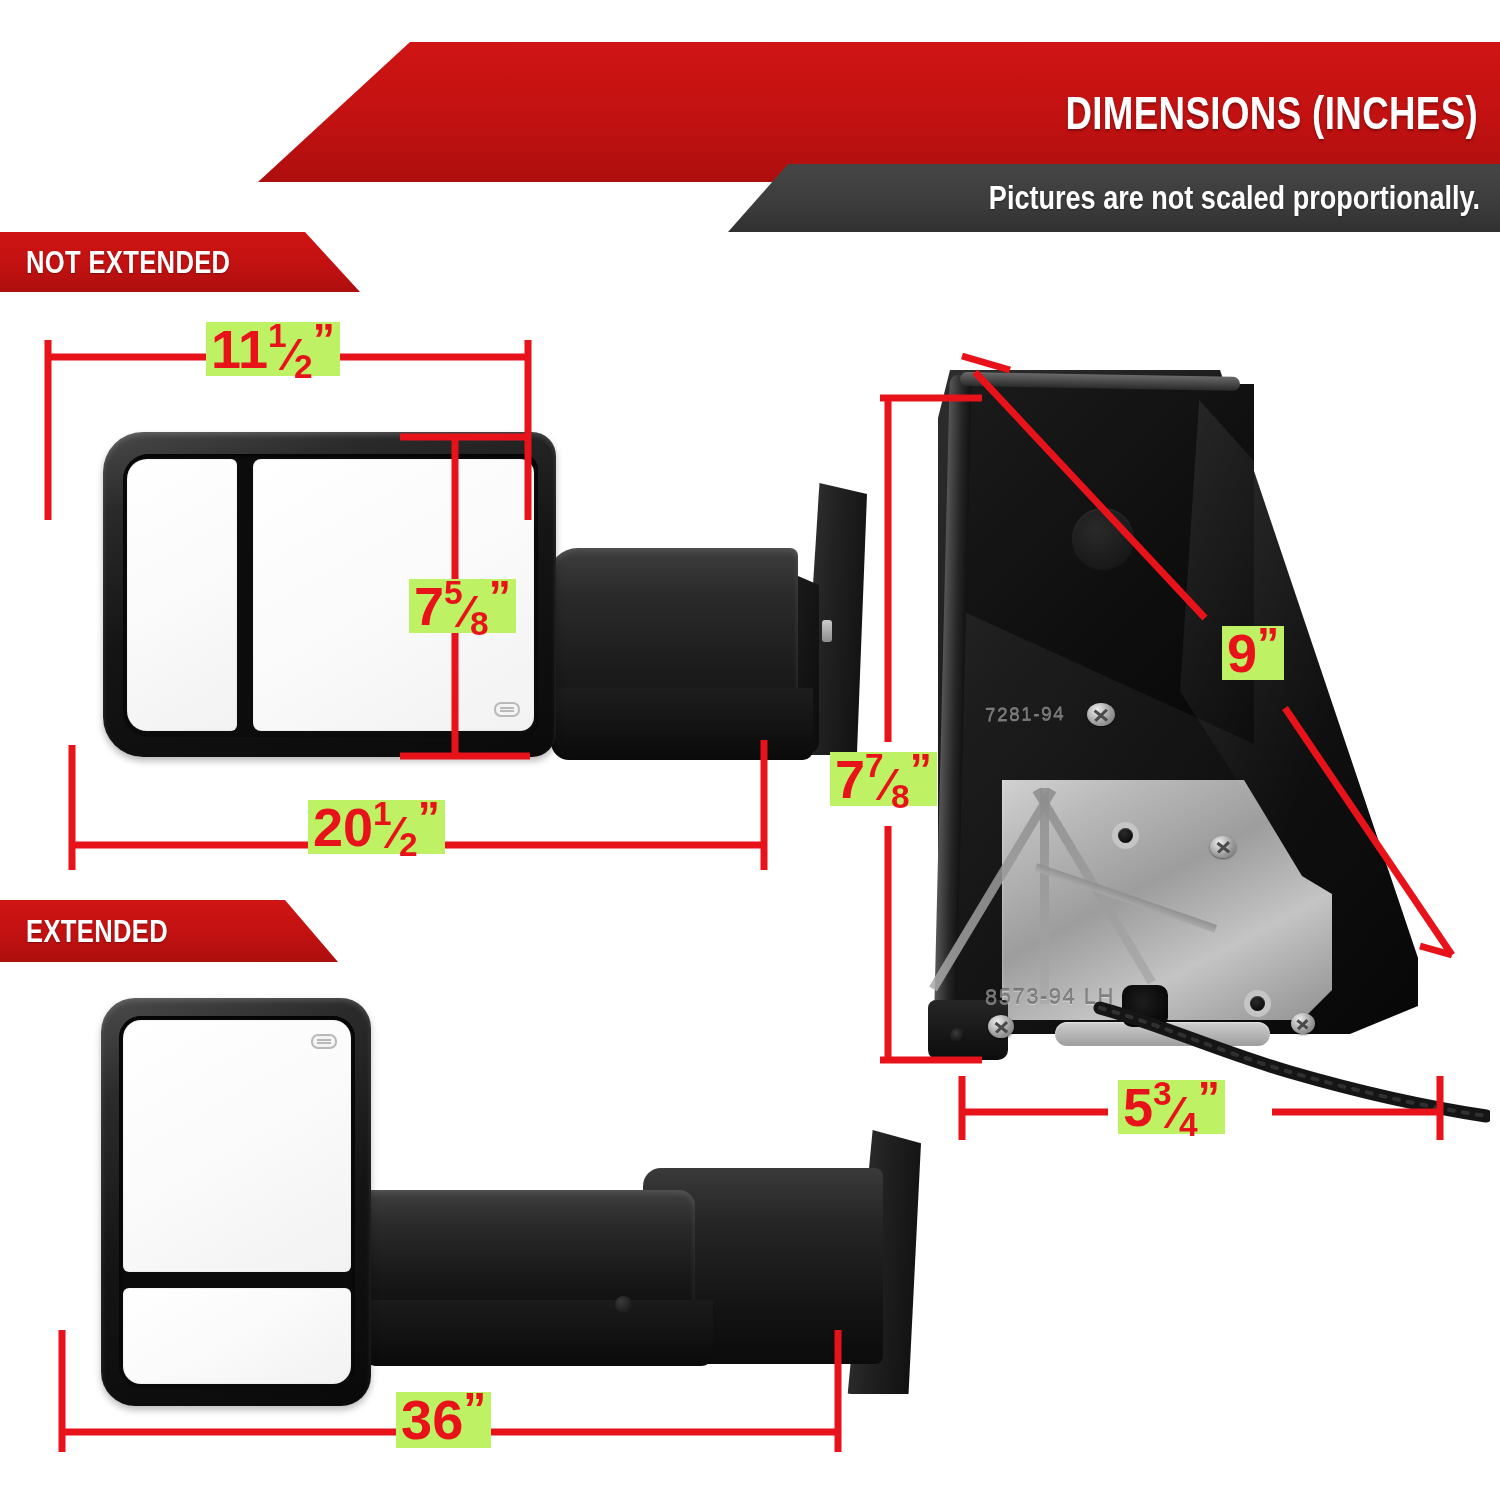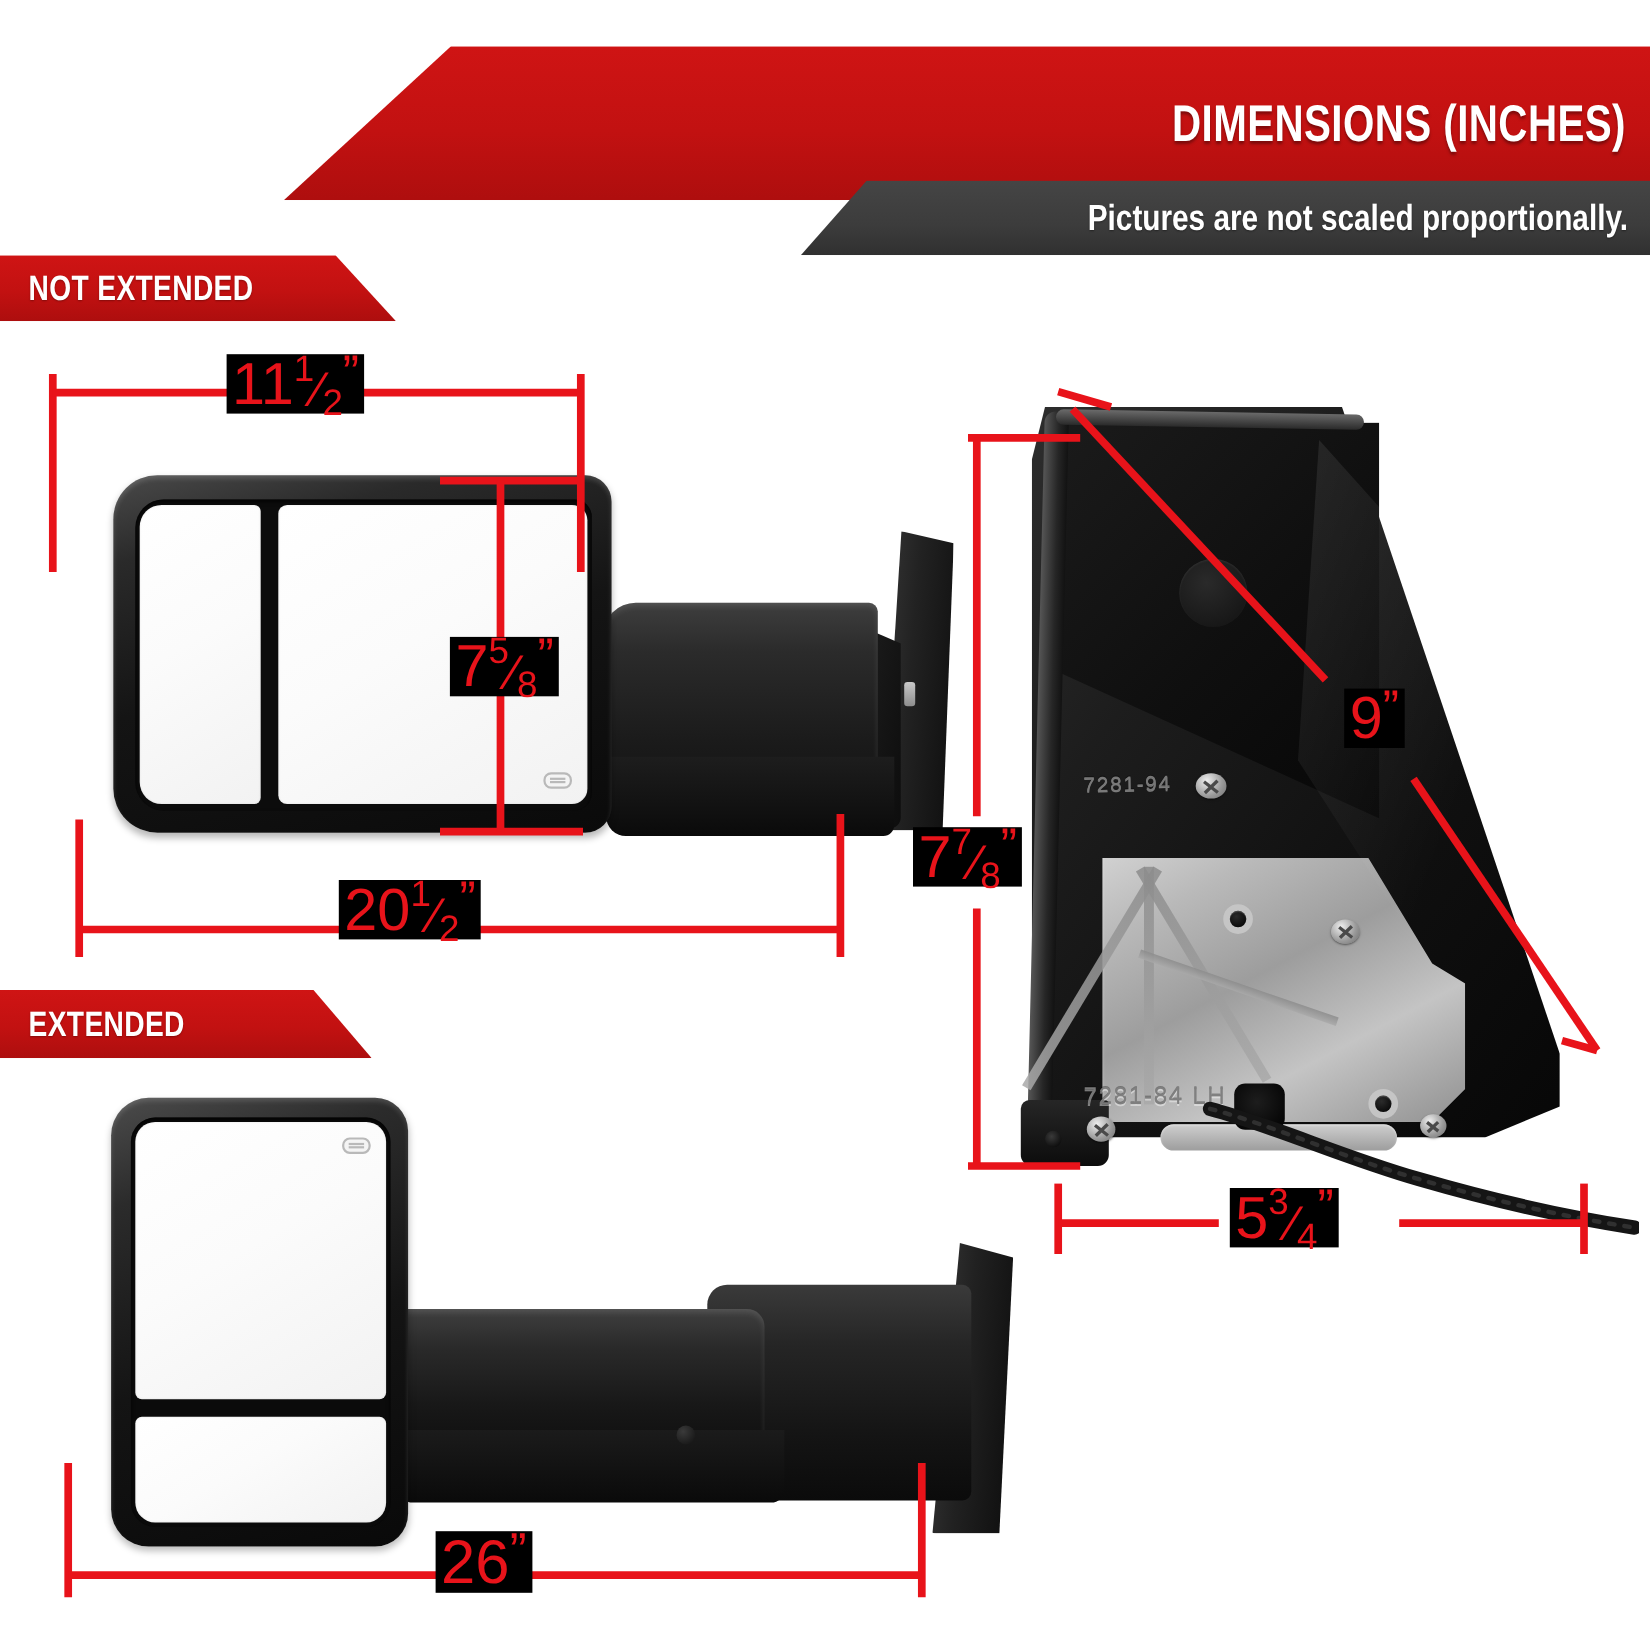--- a/index.html
+++ b/index.html
@@ -69,24 +69,24 @@
   #ribbon-extended {
     left: 0; top: 900px; width: 338px; height: 62px;
     clip-path: polygon(0 0, 285px 0, 338px 62px, 0 62px);
   }
 
   
   .dimsvg { position: absolute; left: 0; top: 0; width: 1500px; height: 1500px; pointer-events: none; }
   .dimlabel {
     position: absolute;
     color: #e8131a;
-    font-weight: normal;
+    font-weight: bold;
     white-space: nowrap;
     line-height: 1;
-    background: #000000;
+    background: #bef264;
     padding: 0 5px;
   }
   .frac { display: inline-block; position: relative; font-size: 0.62em; vertical-align: baseline; }
   .frac .n { position: relative; top: -0.62em; }
   .frac .s { font-style: normal; font-size: 1.32em; position: relative; top: 0.04em; }
   .frac .d { position: relative; top: 0.30em; }
   .qt { font-size: 0.82em; position: relative; top: -0.30em; }
 
   
   .art { position: absolute; }
@@ -388,21 +388,21 @@
   <div class="sail-foot"></div>
   <div class="sail-foot-hole"></div>
   <div class="sail-slot"></div>
   <div class="sail-aperture"></div>
   <div class="screw sc1"></div>
   <div class="screw sc2"></div>
   <div class="screw sc3"></div>
   <div class="screw sc4"></div>
 
   <div class="cast-text" id="cast-top">7281-94</div>
-  <div class="cast-text" id="cast-bottom">7281-84 LH</div>
+  <div class="cast-text" id="cast-bottom">8573-94 LH</div>
 
   <svg class="harness" viewBox="0 0 400 140" style="left: 1090px; top: 990px;">
     <path d="M10,18 C70,34 130,62 200,82 C262,100 330,116 396,126" stroke="#151515" stroke-width="13" fill="none" stroke-linecap="round"></path>
     <path d="M10,18 C70,34 130,62 200,82 C262,100 330,116 396,126" stroke="#3a3a3a" stroke-width="4" fill="none" stroke-linecap="round" stroke-dasharray="5 9" opacity="0.75"></path>
   </svg>
 
   <svg class="dimsvg" viewBox="0 0 1500 1500">
     <g stroke="#e8131a" stroke-width="7" fill="none" stroke-linecap="butt">
 
       <line x1="48" y1="340" x2="48" y2="520"></line>
@@ -444,21 +444,21 @@
 
   <div class="dimlabel" id="lbl-head-height" style="left:409px; top:579px; font-size:54px;">
     <span>7</span><span class="frac"><span class="n">5</span><span class="s">⁄</span><span class="d">8</span></span><span class="qt">”</span>
   </div>
 
   <div class="dimlabel" id="lbl-overall-not-ext" style="left:308px; top:800px; font-size:54px;">
     <span>20</span><span class="frac"><span class="n">1</span><span class="s">⁄</span><span class="d">2</span></span><span class="qt">”</span>
   </div>
 
   <div class="dimlabel" id="lbl-overall-extended" style="left:396px; top:1392px; font-size:56px;">
-    <span>26</span><span class="qt">”</span>
+    <span>36</span><span class="qt">”</span>
   </div>
 
   <div class="dimlabel" id="lbl-mount-diagonal" style="left:1222px; top:626px; font-size:54px;">
     <span>9</span><span class="qt">”</span>
   </div>
 
   <div class="dimlabel" id="lbl-mount-height" style="left:830px; top:752px; font-size:54px;">
     <span>7</span><span class="frac"><span class="n">7</span><span class="s">⁄</span><span class="d">8</span></span><span class="qt">”</span>
   </div>
 

